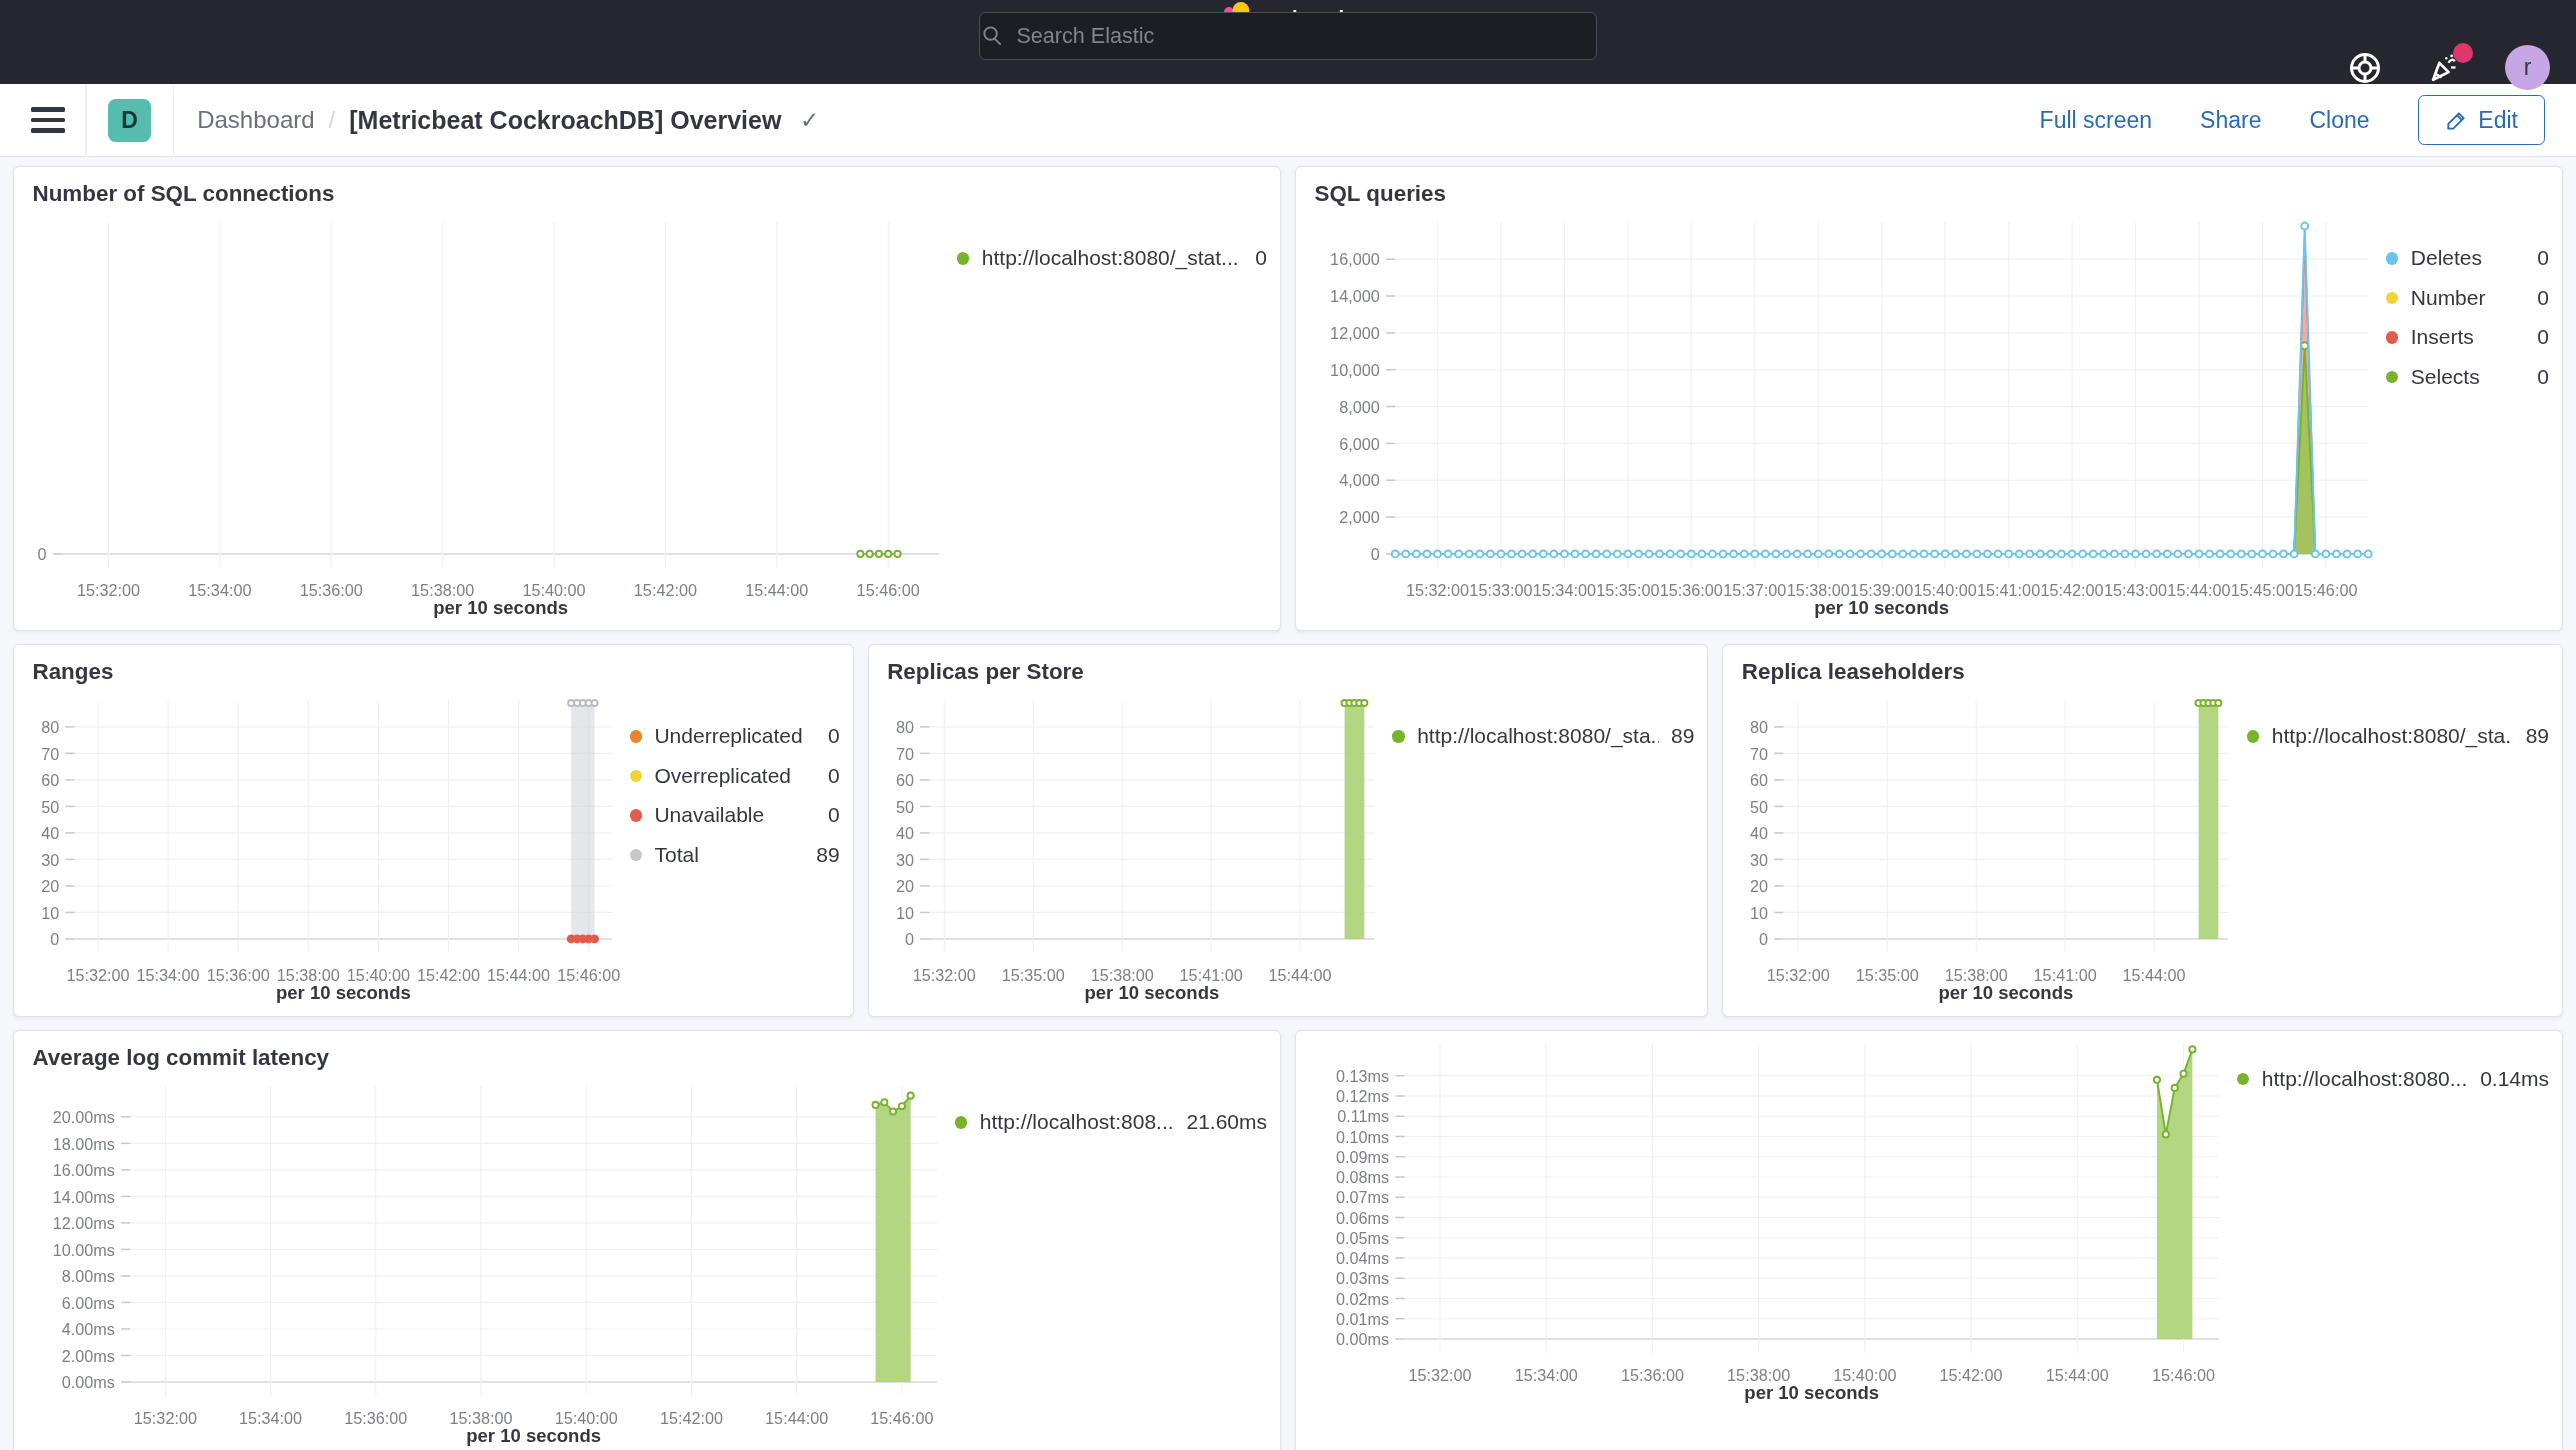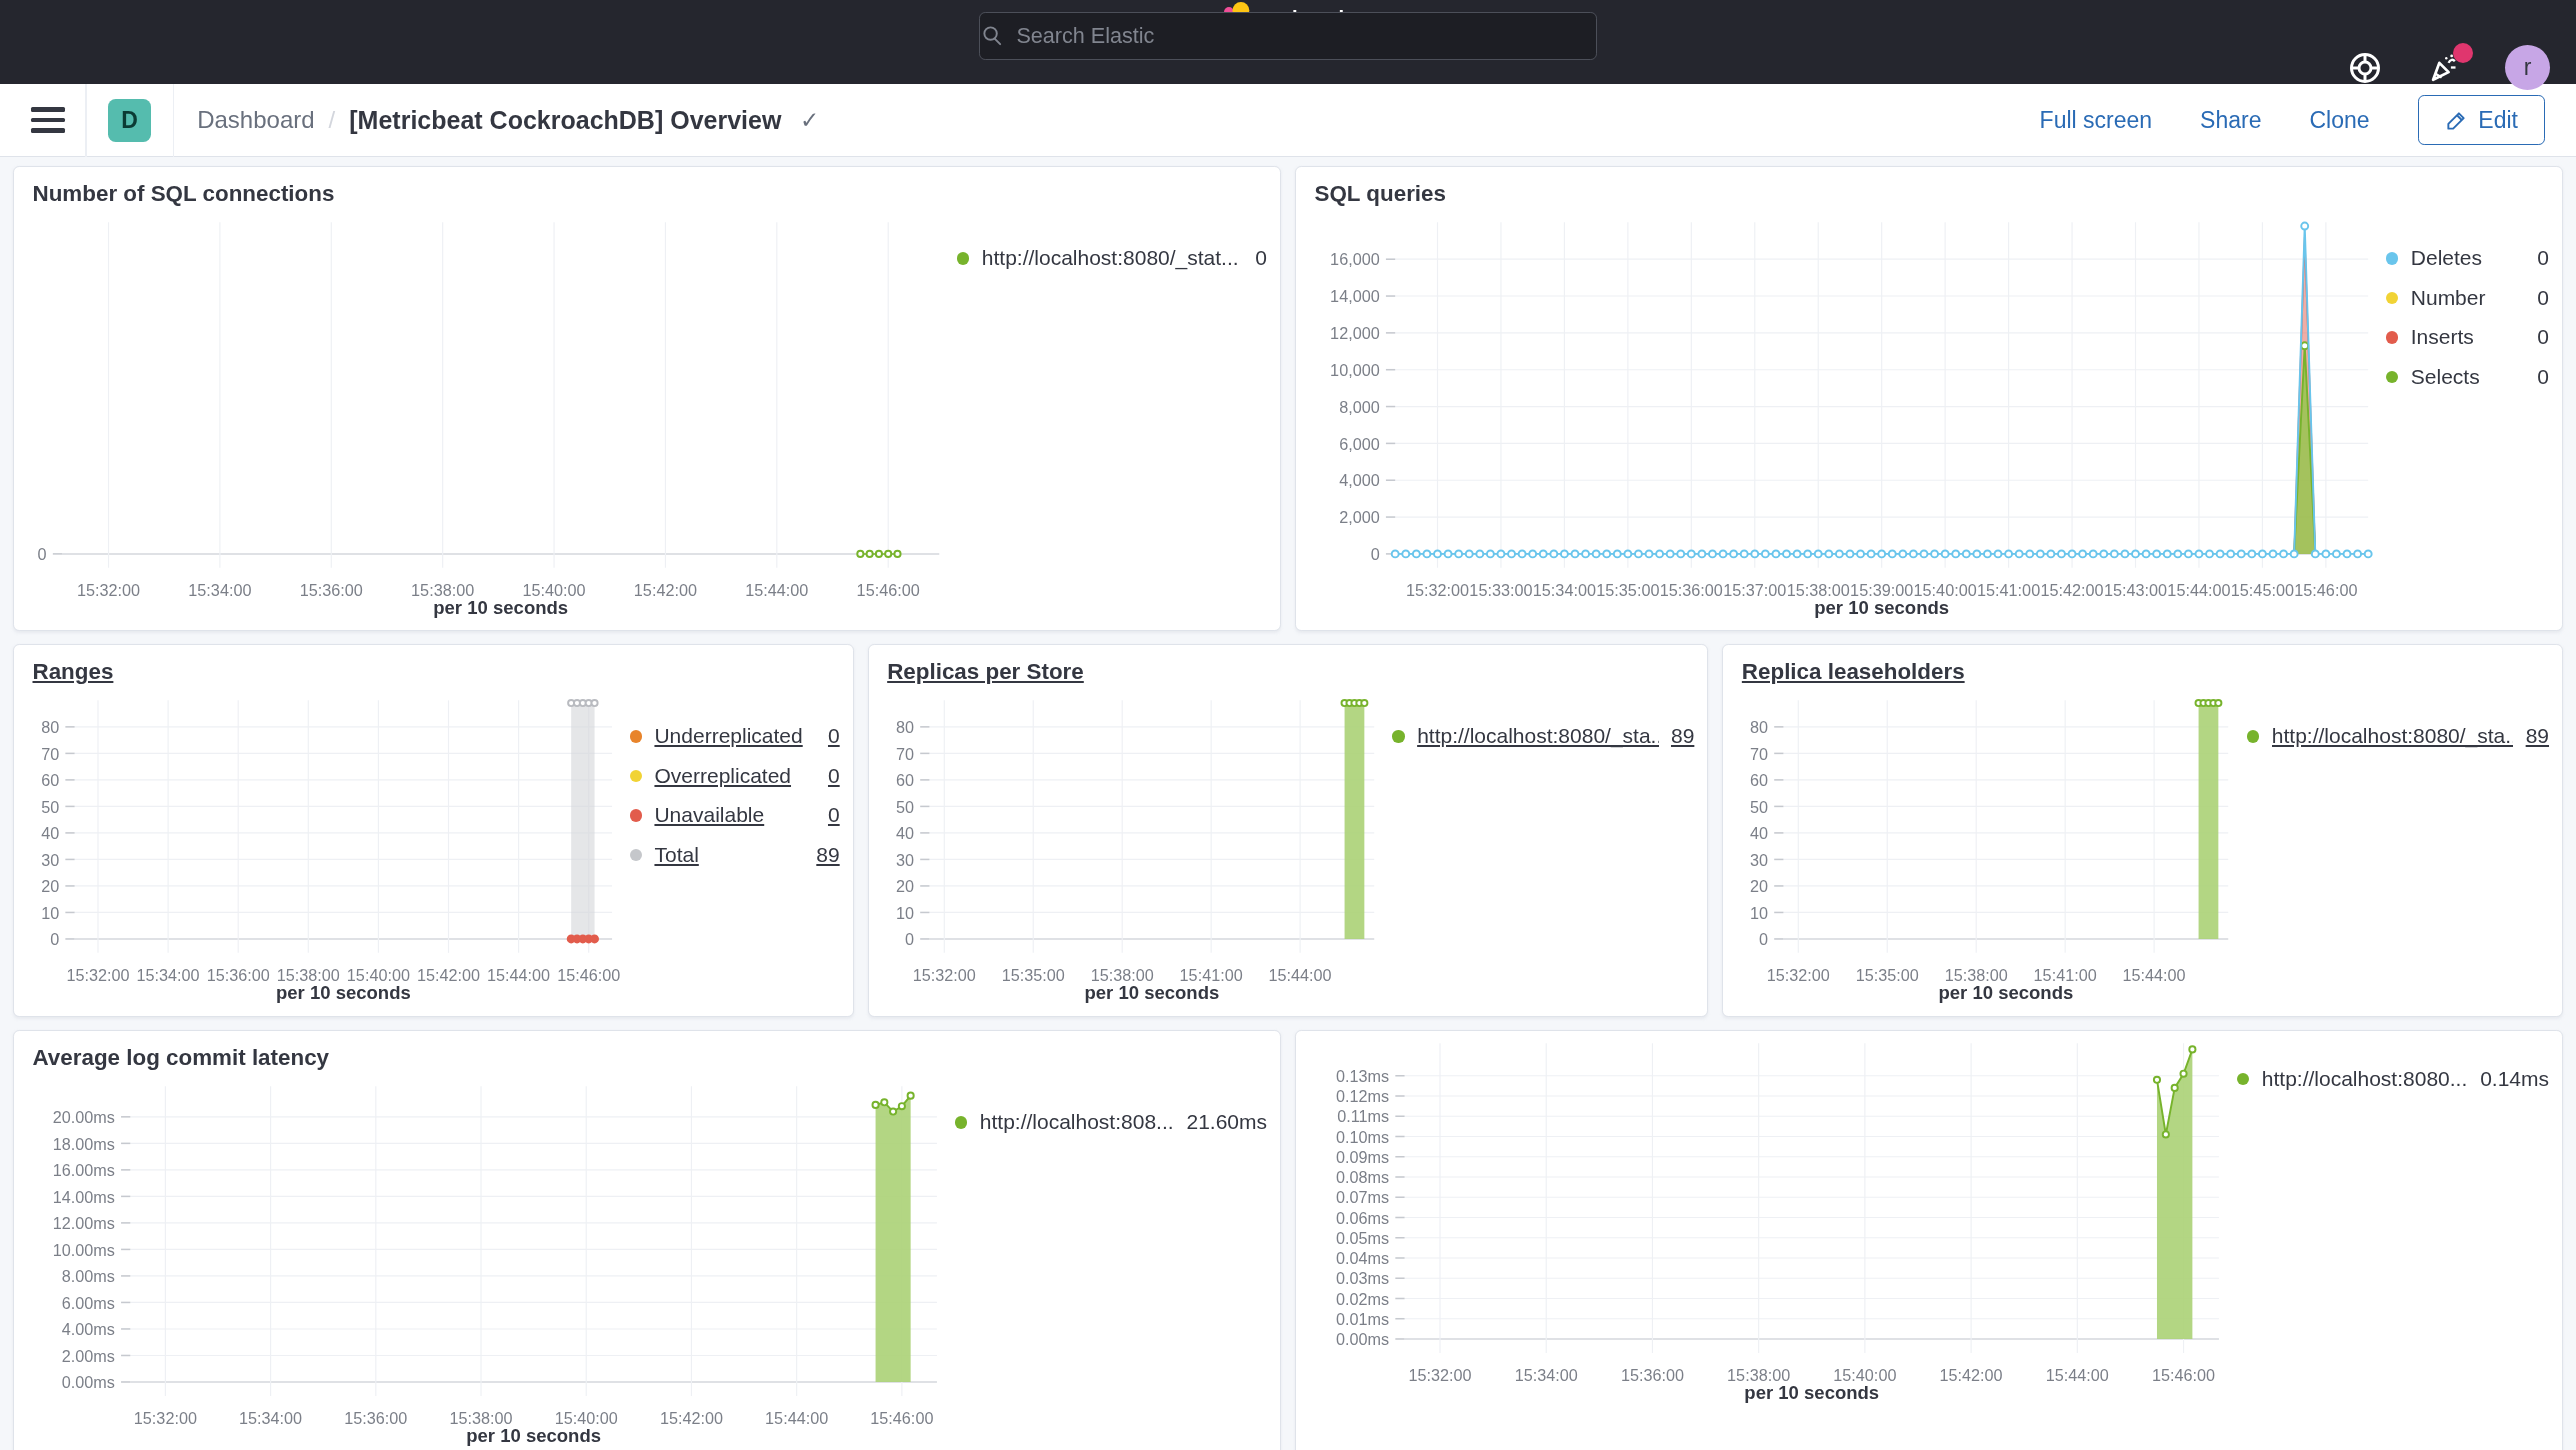--- a/index.html
+++ b/index.html
@@ -32,21 +32,21 @@
   .crumb-title { color: #343741; font-size: 25px; font-weight: 600; }
   .crumb-caret { color: #69707d; font-size: 23px; margin-left: 4.6px; }
   .nav-actions { margin-left: auto; display: flex; align-items: center; gap: 48px; }
   .nav-link { color: #2a6bb5; font-size: 23px; font-weight: 500; cursor: pointer; white-space: nowrap; }
   .edit-btn { display: flex; align-items: center; gap: 10.8px; border: 1.5px solid #2a6bb5; border-radius: 6.2px;
     padding: 10.8px 26px; color: #2a6bb5; font-size: 23px; font-weight: 500; background: #fff; cursor: pointer; }
 
   
   .dashboard { padding: 9.3px 13px 0 13px; display: flex; flex-direction: column; gap: 13px; }
   .row { display: flex; gap: 14px; }
-  .row1 { height: 465px; } .row2 { height: 373px; text-decoration: underline; } .row3 { height: 430px; }
+  .row1 { height: 465px; } .row2 { height: 373px; } .row3 { height: 430px; }
   .panel { flex: 1 1 0; background: #ffffff; border: 0.8px solid #dfe3ea; border-radius: 6.2px;
     box-shadow: 0 1.5px 3.1px rgba(152,162,179,0.15); display: flex; flex-direction: column; min-width: 0; }
   .panel-title { padding: 14px 18.5px 3.1px 18.5px; font-size: 22.4px; font-weight: 700; color: #343741; cursor: pointer; }
   .panel-body { flex: 1; display: flex; min-height: 0; padding-bottom: 6.2px; }
   .chart { flex: 1; min-width: 0; position: relative; }
 
   .legend { list-style: none; padding-top: 36px; padding-right: 13px; }
   .p1 .legend { width: 323px; } .p2 .legend { width: 176px; } .p3 .legend { width: 223px; }
   .p4 .legend, .p5 .legend { width: 315px; } .p6 .legend, .p7 .legend { width: 325px; }
   .legend-item { display: flex; align-items: center; gap: 12.4px; margin-bottom: 15.5px; font-size: 21px; color: #343741; cursor: pointer; }

